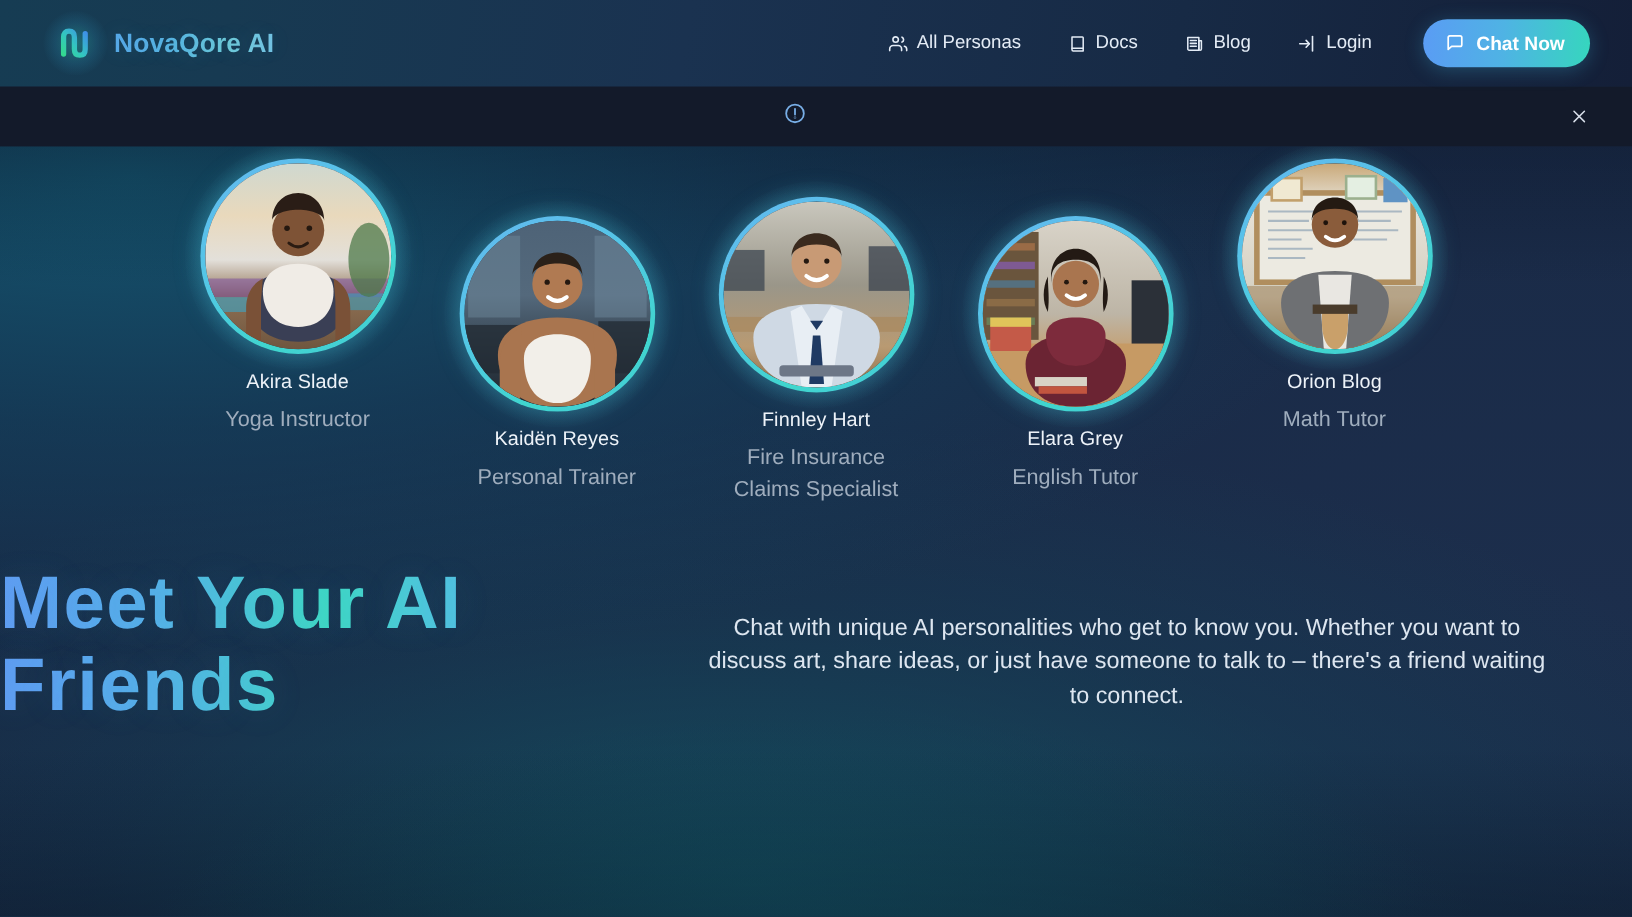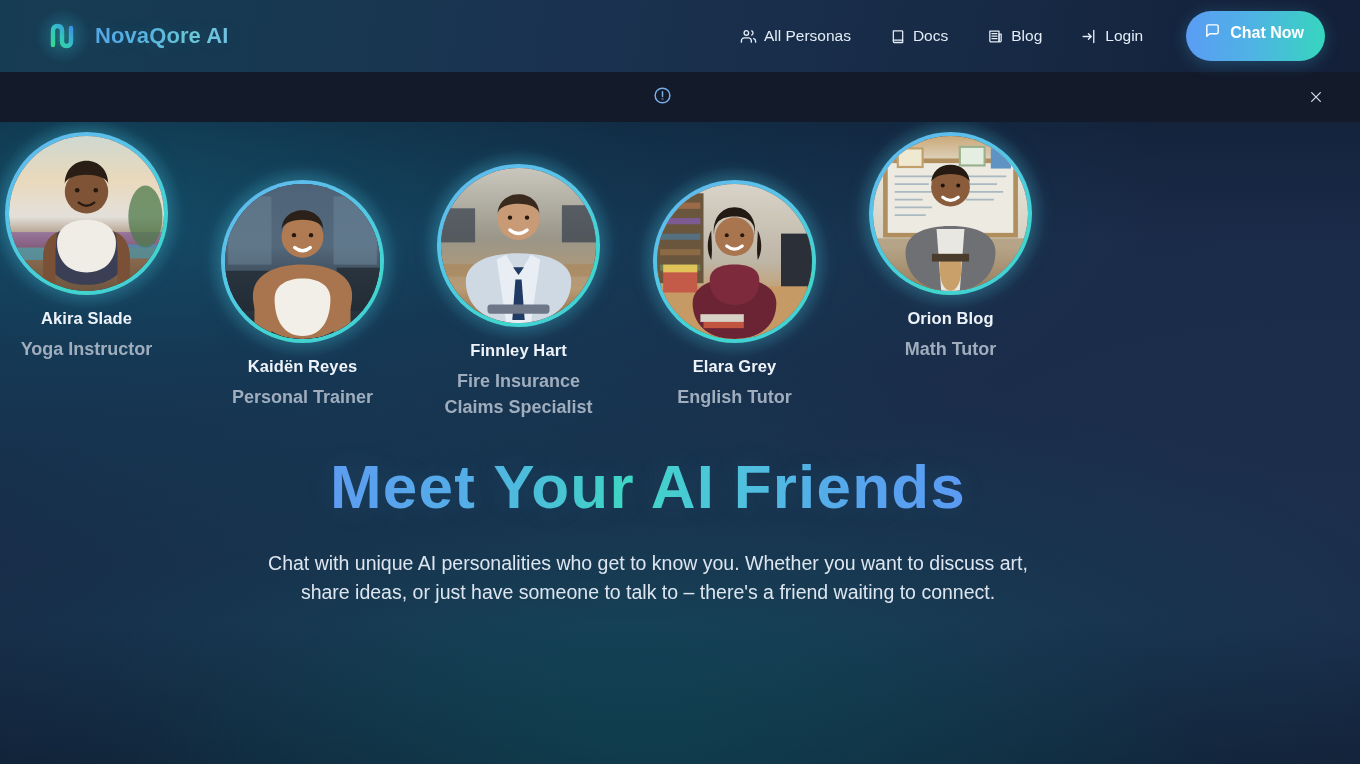--- a/index.html
+++ b/index.html
@@ -57,21 +57,21 @@
 
   .nav { display:flex; align-items:center; gap:11px; }
   .nav-link {
     display:flex; align-items:center; gap:7px;
     color:#e4ecf6; font-size:15.5px; text-decoration:none;
     padding:9px 14px; border-radius:7px; white-space:nowrap;
   }
   .nav-link svg { display:block; flex:none; }
   .chat-now-btn {
     display:flex; align-items:center; gap:9px;
-    margin-left:18px; padding:11px 21px 18px 18px;
+    margin-left:18px; padding:11px 21px 7px 18px;
     border:none; border-radius:999px; cursor:pointer;
     background:linear-gradient(92deg,#5a9cf4 0%,#4fb3e4 48%,#36d6be 100%);
     color:#ffffff; font-size:16px; font-weight:bold;
     font-family:"Liberation Sans", sans-serif;
     box-shadow:0 3px 16px rgba(58,170,210,0.30);
     justify-content:space-between;
   }
 
   
   .alert-bar {
@@ -85,23 +85,22 @@
   .alert-text { font-size:14.5px; color:#dfe7f2; letter-spacing:0.05px; }
   .alert-close {
     position:absolute; right:30px; top:50%; transform:translateY(-50%);
     background:none; border:none; cursor:pointer; padding:6px;
     line-height:0; color:#d6dde8;
   }
 
   
   .persona-row {
     position:absolute; left:0; top:122px; width:1360px; height:300px; z-index:5;
-    display:flex; justify-content:flex-start; align-items:flex-start; gap:43px;
+    display:flex; justify-content:center; align-items:flex-start; gap:43px;
     padding-top:10px;
-    font-weight:bold;
   }
   .persona { width:173px; display:flex; flex-direction:column; align-items:center; }
   .persona.p1 { margin-top:0px; }
   .persona.p2 { margin-top:48px; }
   .persona.p3 { margin-top:32px; }
   .persona.p4 { margin-top:48px; }
   .persona.p5 { margin-top:0px; }
 
   .avatar-wrap { position:relative; width:163px; height:163px; }
   .avatar-wrap::before{
@@ -125,22 +124,22 @@
     margin-top:14px; font-size:16.5px; color:#eef3f9; text-align:center;
     letter-spacing:0.1px; line-height:1.2;
   }
   .persona-role {
     margin-top:7px; font-size:18px; color:#9fadbd; text-align:center;
     line-height:1.45; max-width:170px;
   }
 
   
   .hero-copy {
-    position:absolute; left:0; top:452px; width:1296px; z-index:6;
-    display:flex; flex-direction:column; align-items:center;
+    position:absolute; left:0; top:468px; width:1296px; z-index:6;
+    display:flex; flex-direction:row; align-items:center;
   }
   .hero-title {
     font-size:62px; font-weight:bold; letter-spacing:1.2px; line-height:1.12;
     background:linear-gradient(90deg,#5f9cf2 0%,#56b0e8 22%,#3fd8c4 47%,#4fc6dc 62%,#5aa4ef 85%,#5c9bf5 100%);
     -webkit-background-clip:text; background-clip:text; color:transparent;
     text-shadow:0 0 30px rgba(70,170,220,0.12);
   }
   .hero-sub {
     margin-top:28px; width:780px; text-align:center;
     font-size:19.5px; line-height:1.46; color:#dde6f0; font-weight:normal;

